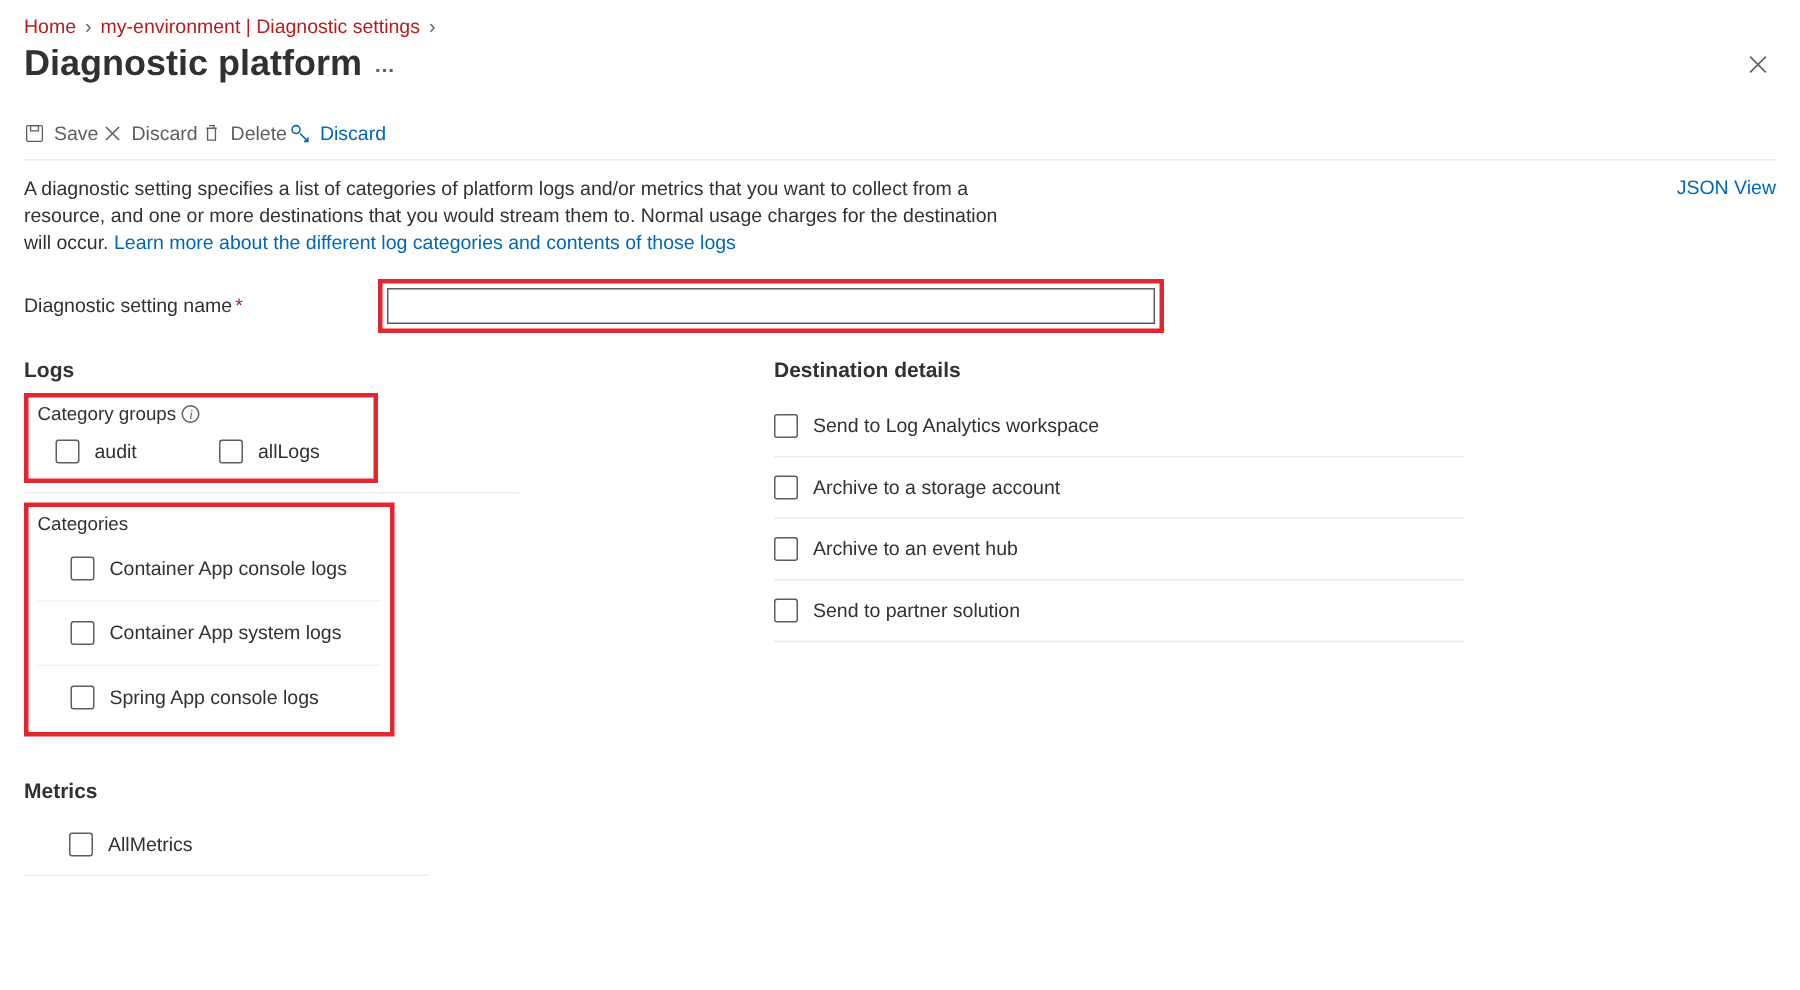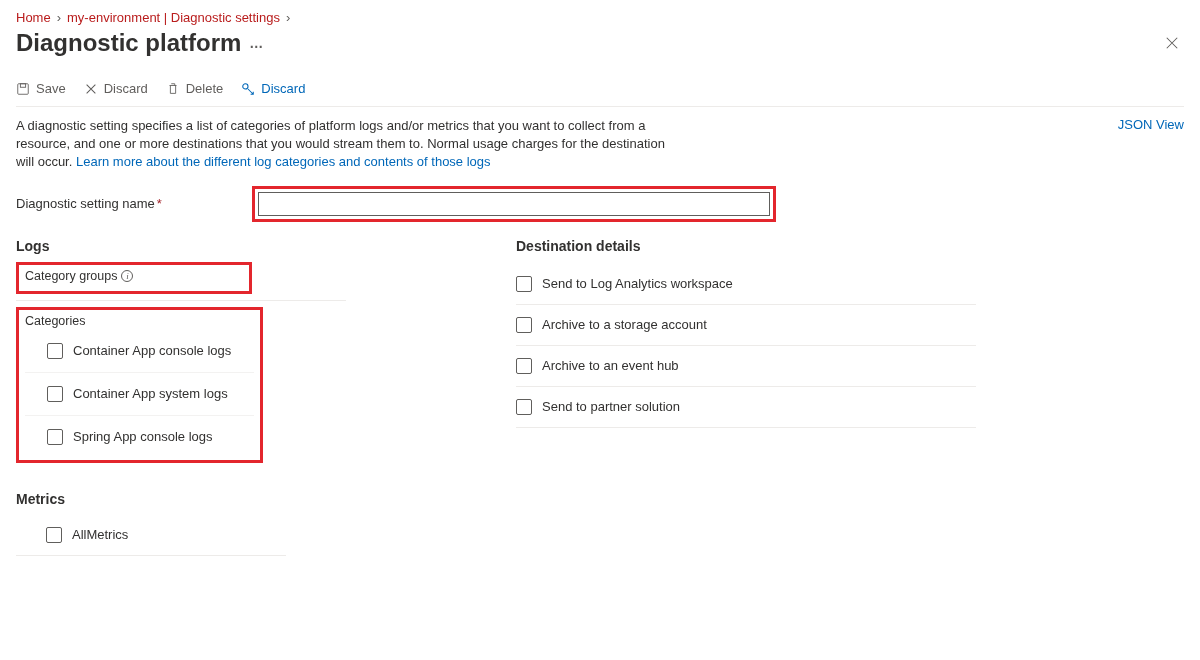--- a/index.html
+++ b/index.html
@@ -46,21 +46,21 @@
     display: flex; align-items: center; justify-content: center;
     cursor: pointer;
     color: #605e5c;
     font-size: 16px;
   }
 
   
   .toolbar {
     display: flex;
     align-items: center;
-    gap: 18px;
+    gap: 2px;
     margin-top: 24px;
     padding-bottom: 10px;
     border-bottom: 1px solid #edebe9;
     color: #605e5c;
     font-size: 13px;
   }
   .tool-btn {
     display: flex;
     align-items: center;
     gap: 6px;
@@ -272,20 +272,30 @@
   <div class="cols">
 
     <div class="col-left">
       <div class="section-h">Logs</div>
 
       <div class="red-box">
         <div class="group-title">
           <span>Category groups</span>
           <span class="info-icon">i</span>
         </div>
+        <div class="group-row">
+          <div class="chk-item">
+            <div class="cb"></div>
+            <span>audit</span>
+          </div>
+          <div class="chk-item">
+            <div class="cb"></div>
+            <span>allLogs</span>
+          </div>
+        </div>
       </div>
       <div class="wide-sep pad" style="width:330px"></div>
 
       <div class="red-box cat-box" style="margin-top:6px">
         <div class="cat-title">Categories</div>
         <div class="chk-item">
           <div class="cb"></div>
           <span>Container App console logs</span>
         </div>
         <div class="chk-item">

